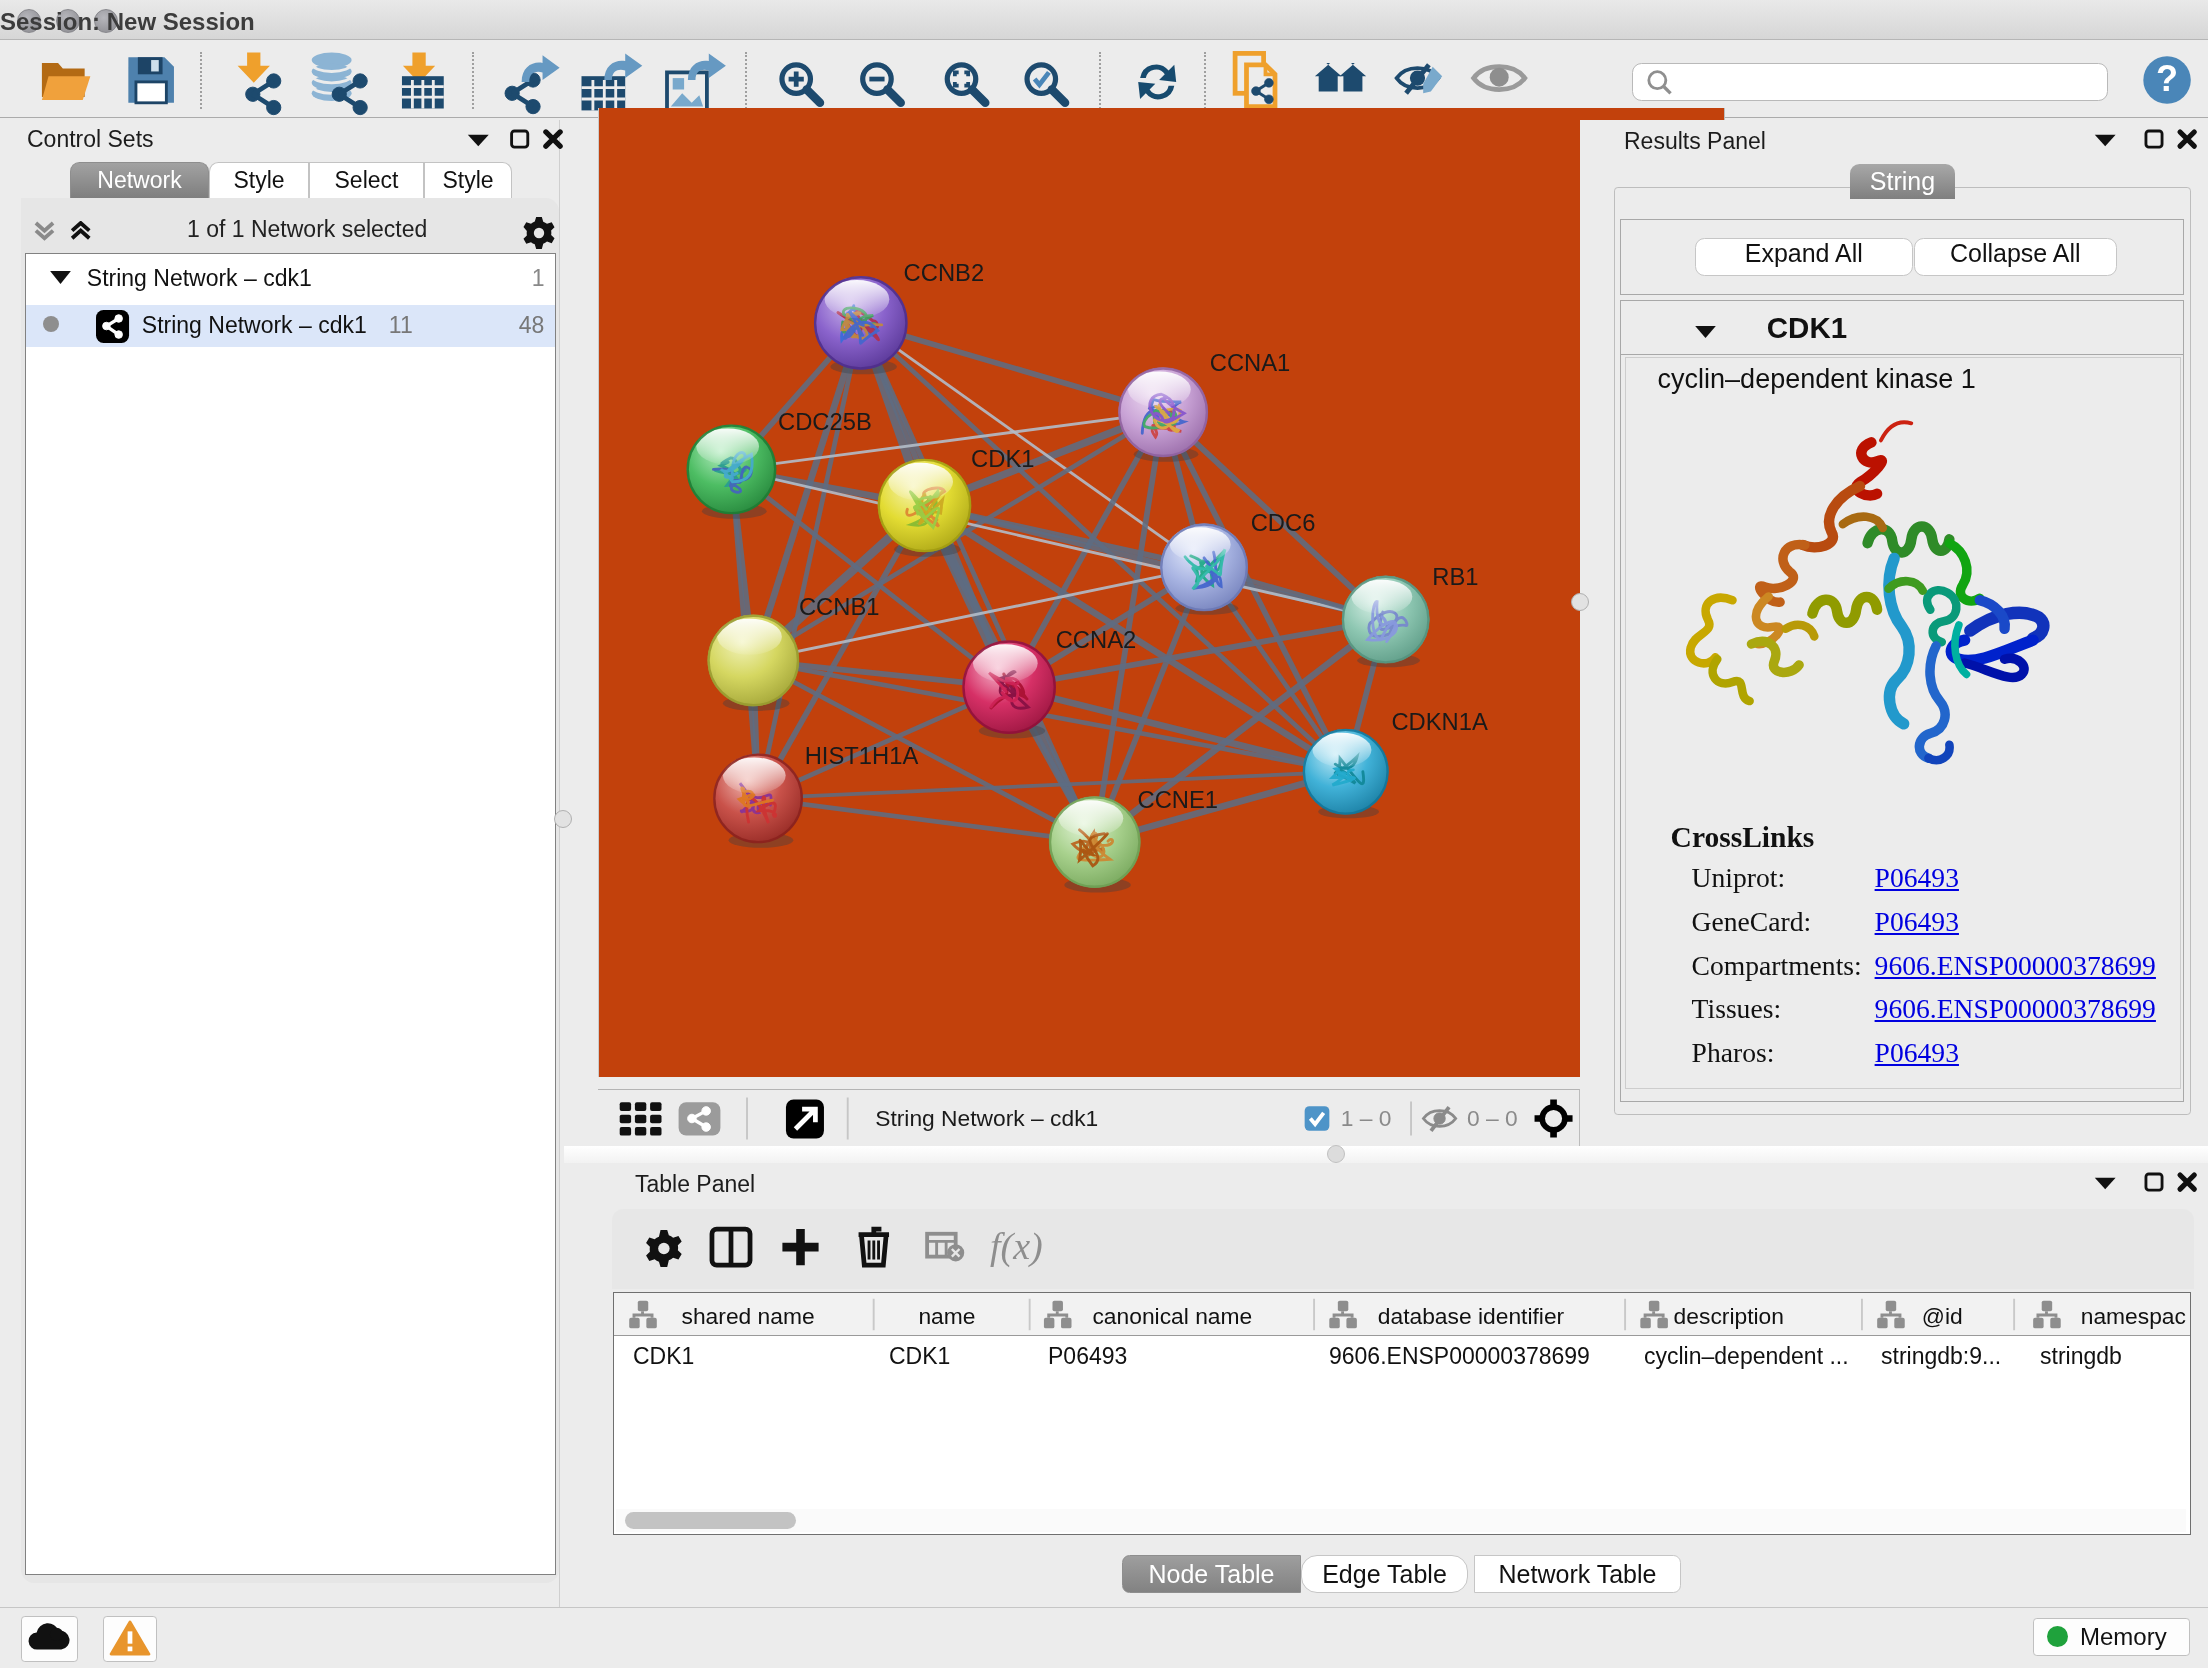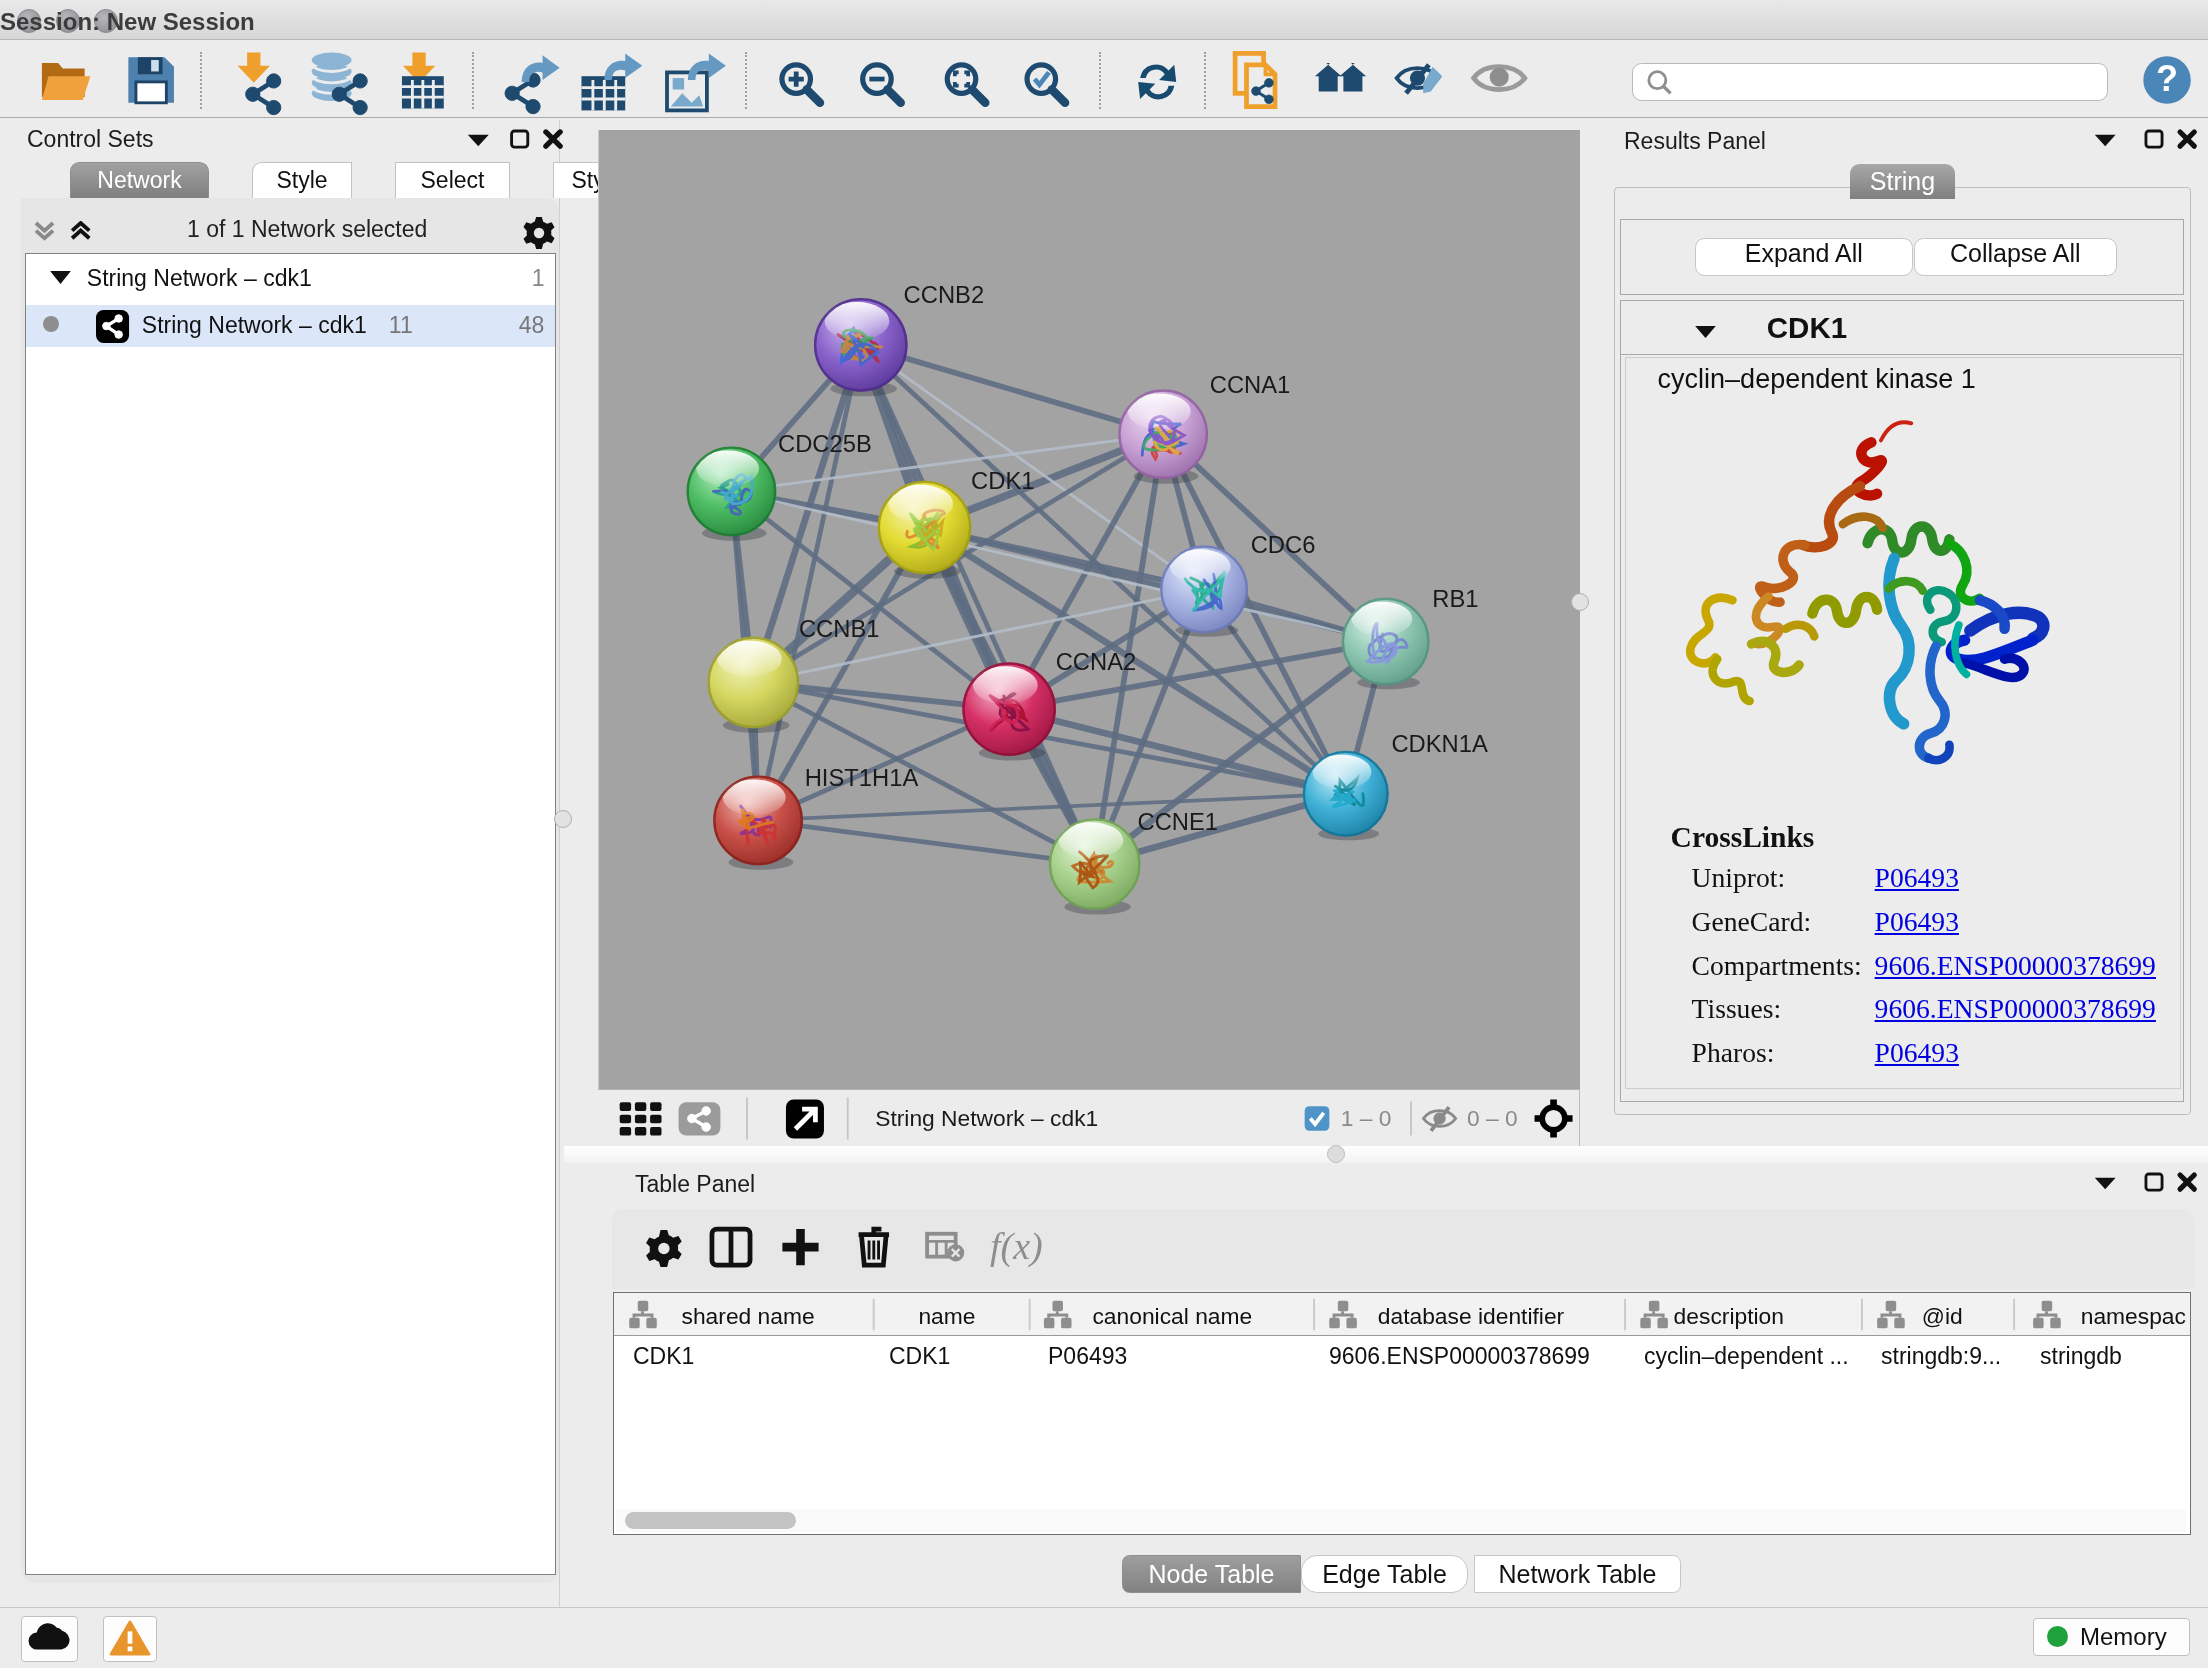--- a/index.html
+++ b/index.html
@@ -20,41 +20,41 @@
   background:#ececec; border-bottom:1.9px solid #ababab; }
 .tsep { position:absolute; top:9.5px; height:57px; width:0;
   border-left:2.9px dotted #9f9f9f; }
 #searchbox { position:absolute; left:1632px; top:21px; width:476px; height:38px;
   background:#fff; border:1.9px solid #b9b9b9; border-radius:9.5px; }
 
 
 #cpanel { position:absolute; left:0px; top:120px; width:560px; height:1488px;
   background:#ececec; border-right:1.9px solid #cfcfcf; }
 #cpanel .ptitle { position:absolute; left:27px; top:5.7px; font-size:23px; color:#1c1c1c; }
-.tabs { position:absolute; display:flex;gap:43px; }
+.tabs { position:absolute; display:flex; }
 .tab { height:36px; line-height:34px; text-align:center; font-size:23px;
   background:#fff; border:1px solid #c3c3c3; border-bottom:none; color:#111;
   padding:0 0; }
 .tab.sel { background:linear-gradient(#a2a2a2,#7e7e7e); color:#fff;
   border-radius:9.5px 9.5px 0 0; border-color:#8e8e8e; }
 .tab.first { border-radius:9.5px 0 0 0; }
 .tab.last { border-radius:0 9.5px 0 0; }
 #cp-inner { position:absolute; left:21px; top:78px; width:538px; height:1385px;
   background:#e6e6e6; border-radius:0 13.3px 13.3px 13.3px; }
 #cp-head { position:absolute; left:0; top:0; width:100%; height:55px; font-size:23px;
   color:#222; }
 #cp-list { position:absolute; left:3.8px; top:55px; width:531px; height:1322px;
   background:#fff; border:1.9px solid #818181; }
 .row1 { position:absolute; left:0; top:0; width:100%; height:51px; font-size:23px; color:#111; }
 .row2 { position:absolute; left:0; top:51px; width:100%; height:42px; background:#dbe6f9;
   font-size:23px; color:#111; }
 
 
-#netview { position:absolute; left:598px; top:130px; width:1127px; height:969px;
-  background:#a3a3a3; border-right:1.9px solid #bcbcbc; border-left:1px solid #cccccc; }
+#netview { position:absolute; left:598px; top:108px; width:1127px; height:969px;
+  background:#c2410c; border-right:1.9px solid #bcbcbc; border-left:1px solid #cccccc; }
 #netfoot { position:absolute; left:598px; top:1089px; width:982px; height:57px;
   background:#ececec; border-top:1.9px solid #b4b4b4; border-right:1.9px solid #bcbcbc; font-size:23px; color:#333; }
 
 
 #rpanel { position:absolute; left:1580px; top:120px; width:629px; height:1026px;
   background:#ececec; }
 #rpanel .ptitle { position:absolute; left:44px; top:7.6px; font-size:23px; color:#1c1c1c; }
 #stringtab { position:absolute; left:270px; top:44px; width:105px; height:35px; z-index:3;
   background:linear-gradient(#a8a8a8,#7f7f7f); border-radius:9.5px 9.5px 0 0;
   color:#fff; font-size:25px; text-align:center; line-height:34px; }

